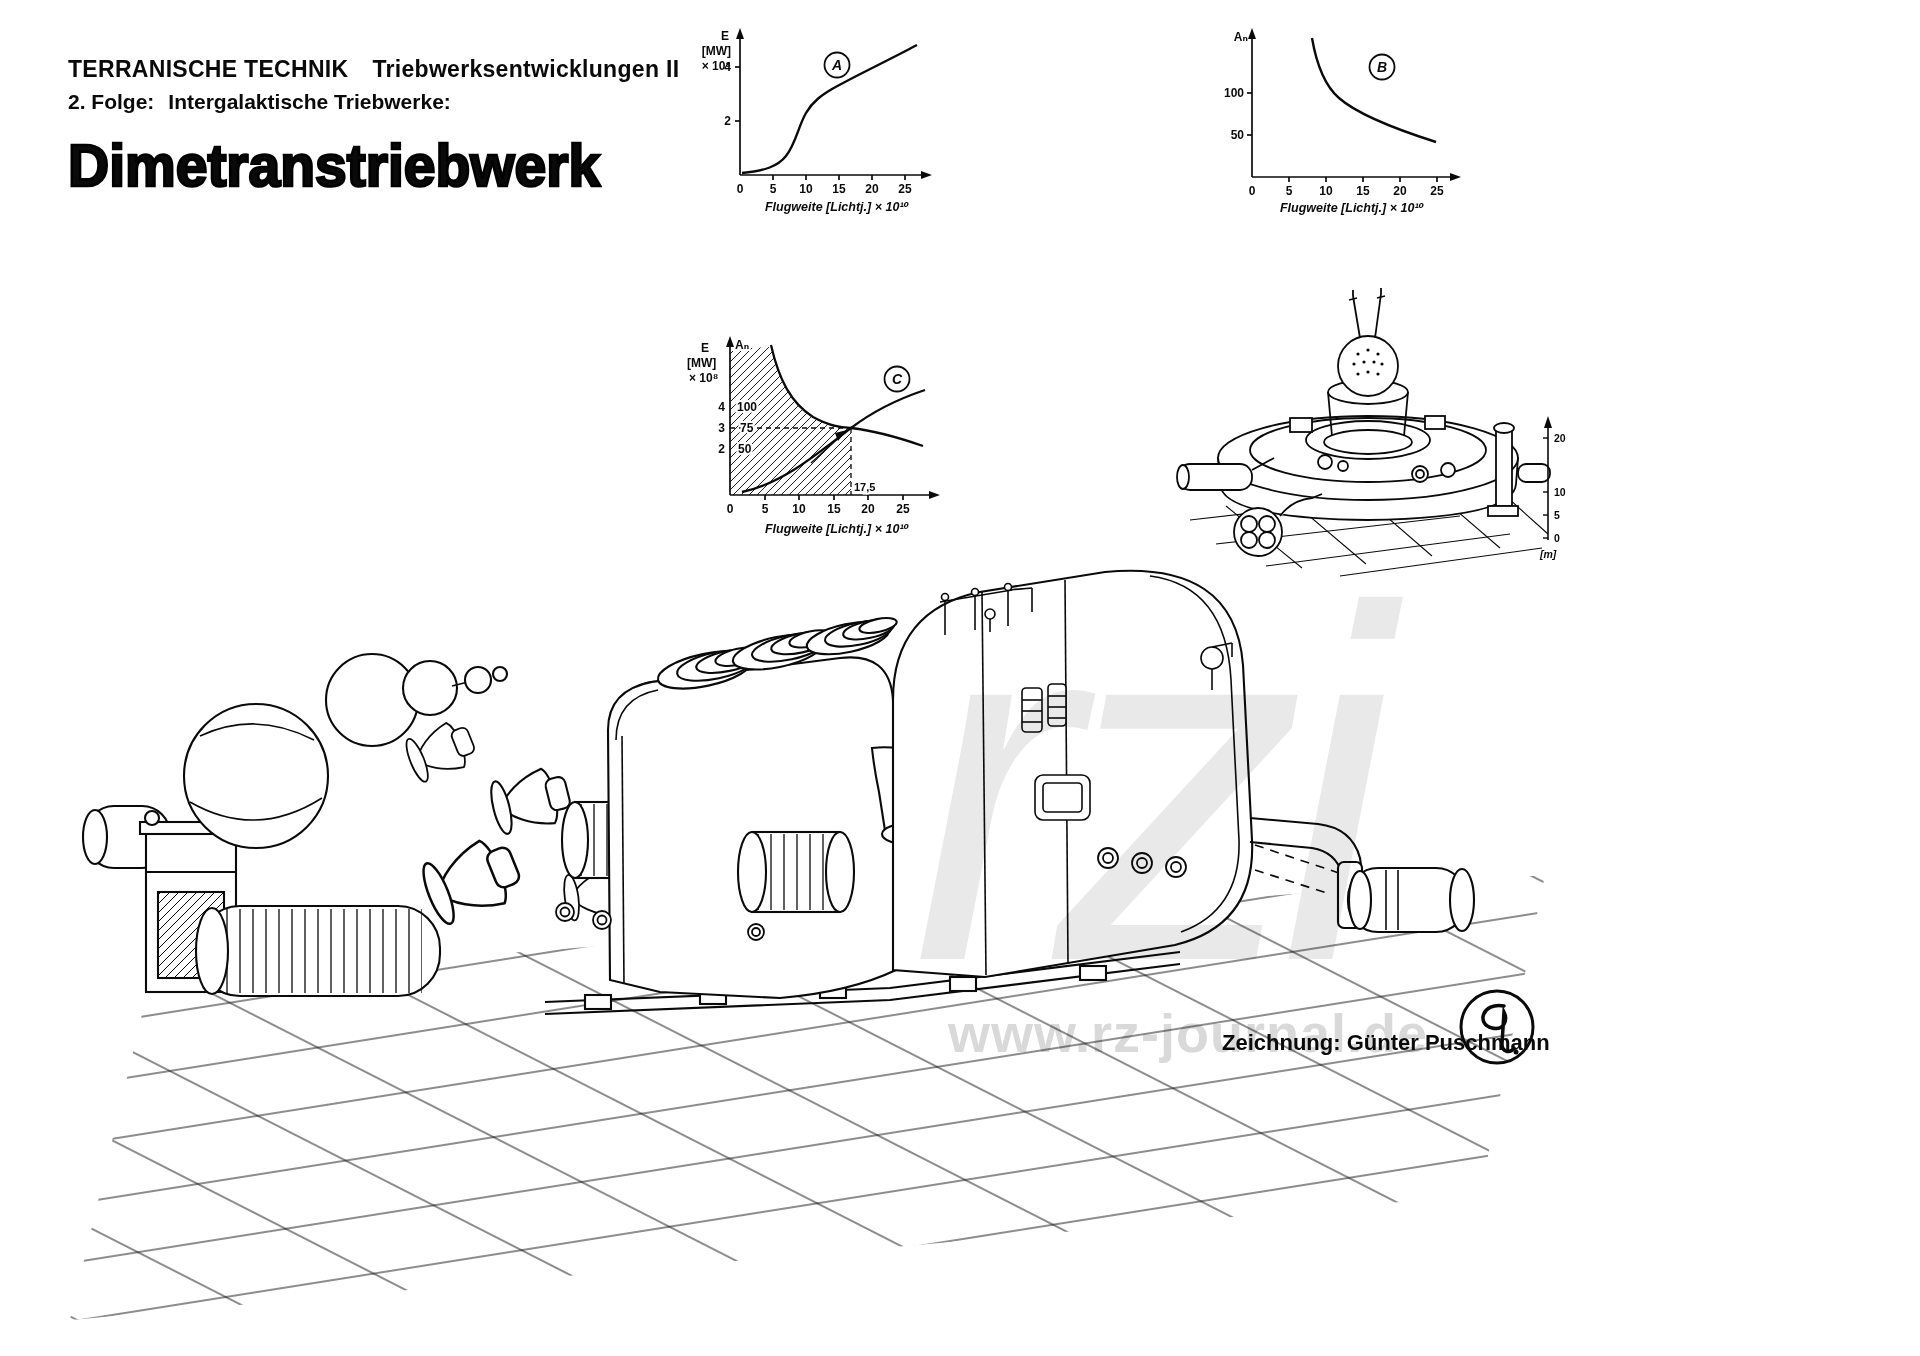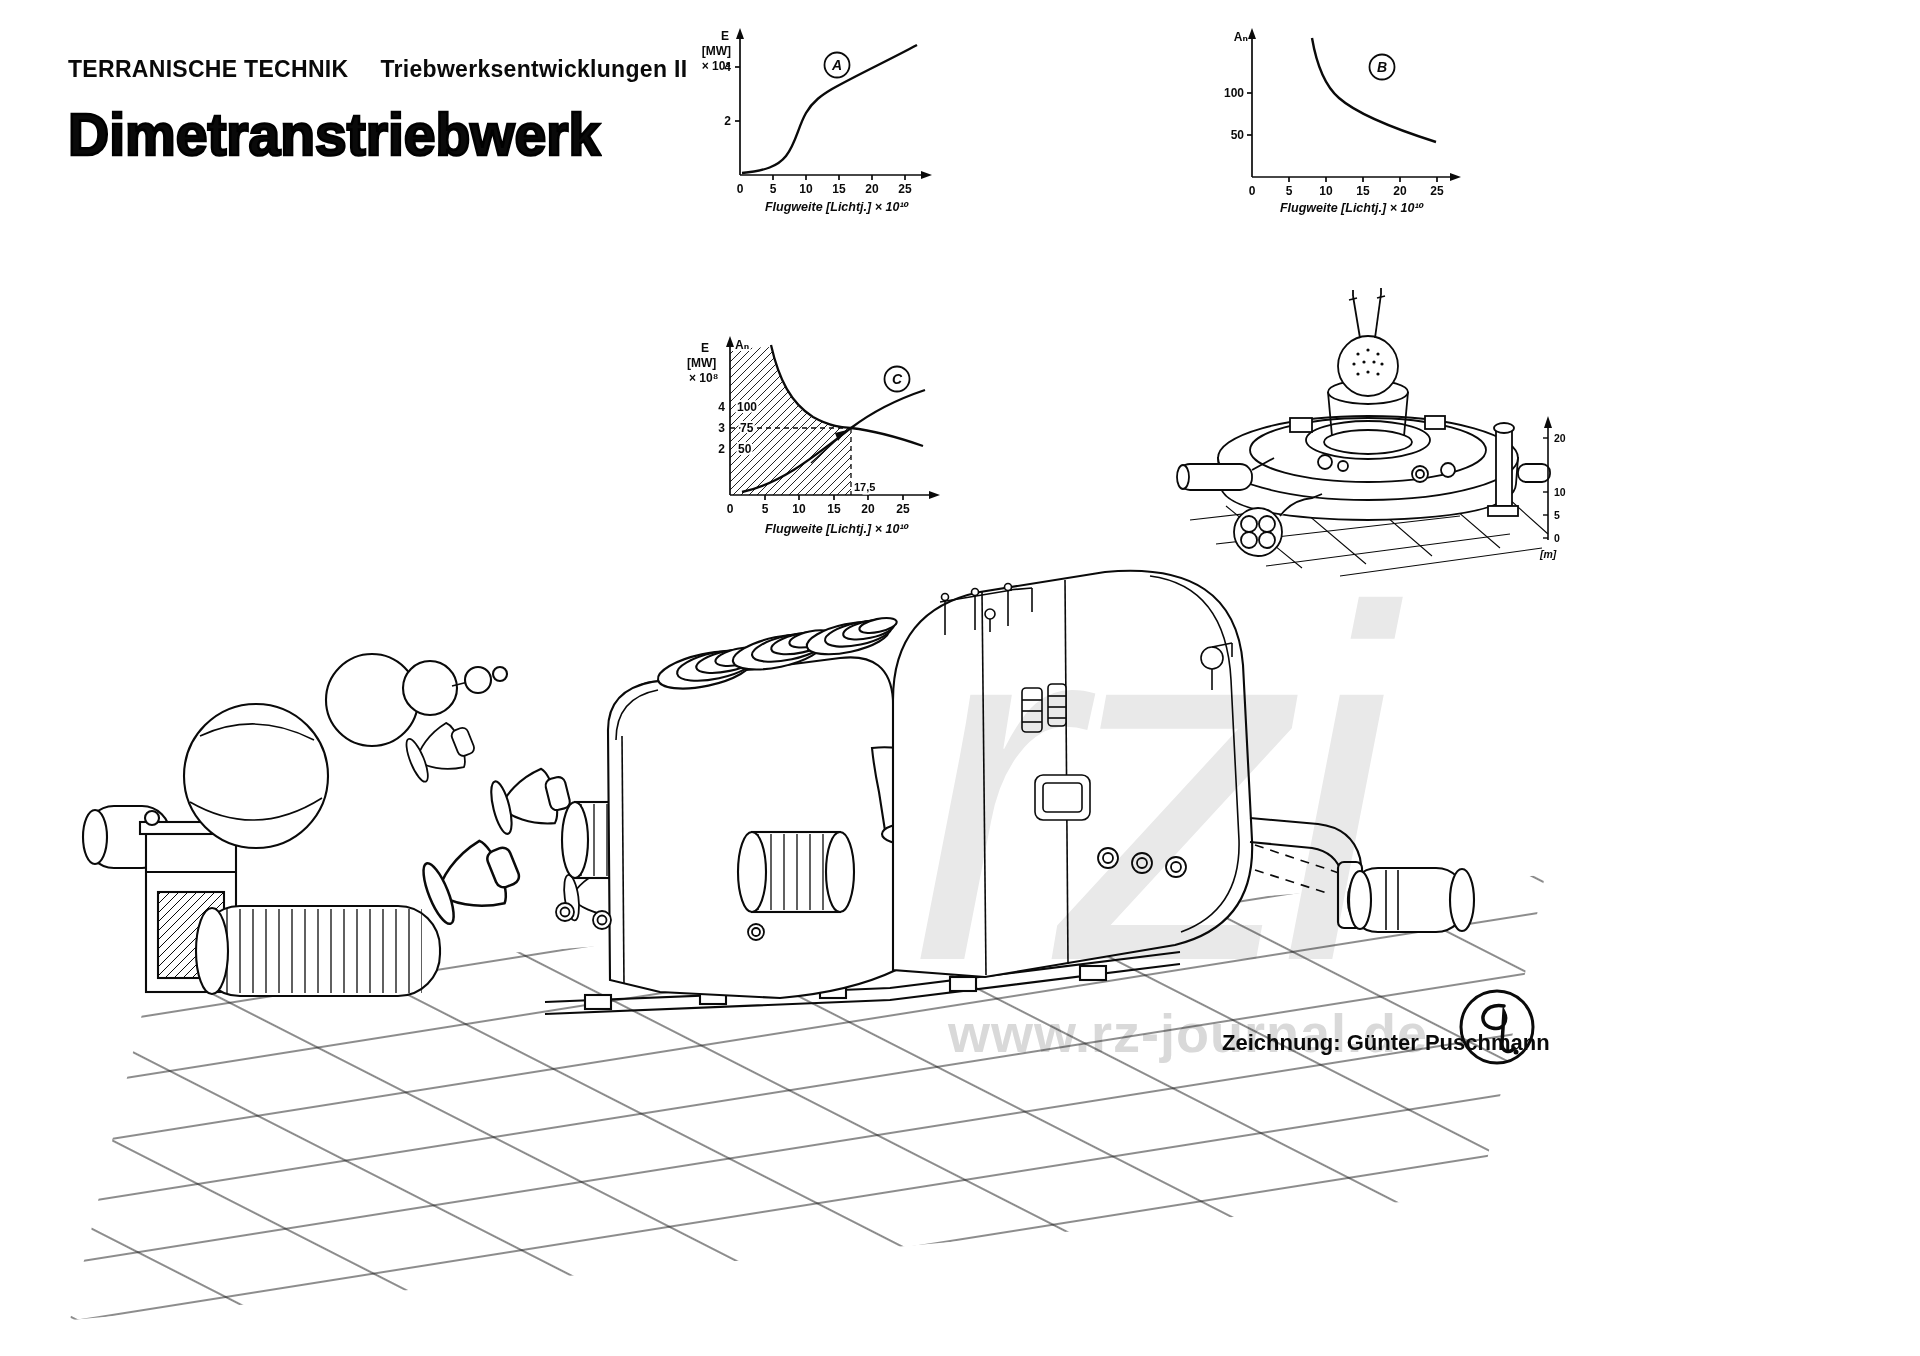--- a/index.html
+++ b/index.html
@@ -6,21 +6,21 @@
   body{
     width:1920px;height:1356px;position:relative;overflow:hidden;
     background:#ffffff;color:#0a0a0a;
     font-family:"Liberation Sans","DejaVu Sans",sans-serif;
   }
   .abs{position:absolute}
 
   
   .header{left:68px;top:56px;width:560px}
   .kicker{font-size:23px;font-weight:bold;letter-spacing:.3px;white-space:nowrap}
-  .kicker .rest{margin-left:32px}
+  .kicker .rest{margin-left:24px}
   .series{font-size:21px;font-weight:bold;margin-top:7px}
   .series .val{margin-left:14px}
   .big-title{
     margin-top:16px;font-size:57px;font-weight:bold;letter-spacing:0;
     -webkit-text-stroke:2.6px #000;transform:scaleY(1.05);transform-origin:left top;
     white-space:nowrap;
   }
 
   
   svg text{fill:#0a0a0a}
@@ -44,20 +44,23 @@
   }
   .credit{left:1222px;top:1030px;font-size:22px;font-weight:bold;z-index:6}
   .sig{left:1452px;top:982px;z-index:6}
 </style>
 </head>
 <body>
 
 <div class="abs header">
   <div class="kicker">
     <span>TERRANISCHE TECHNIK</span><span class="rest">Triebwerksentwicklungen II</span>
+  </div>
+  <div class="series">
+    <span>2. Folge:</span><span class="val">Intergalaktische Triebwerke:</span>
   </div>
   <div class="big-title">Dimetranstriebwerk</div>
 </div>
 
 <svg class="abs" style="left:685px;top:25px;z-index:2" width="300" height="195" viewBox="0 0 300 195">
   <g stroke="#0a0a0a" stroke-width="1.7" fill="none">
     <line x1="55" y1="150" x2="238" y2="150"></line>
     <line x1="55" y1="150" x2="55" y2="10"></line>
     <line x1="88" y1="150" x2="88" y2="155"></line>
       <line x1="121" y1="150" x2="121" y2="155"></line>

